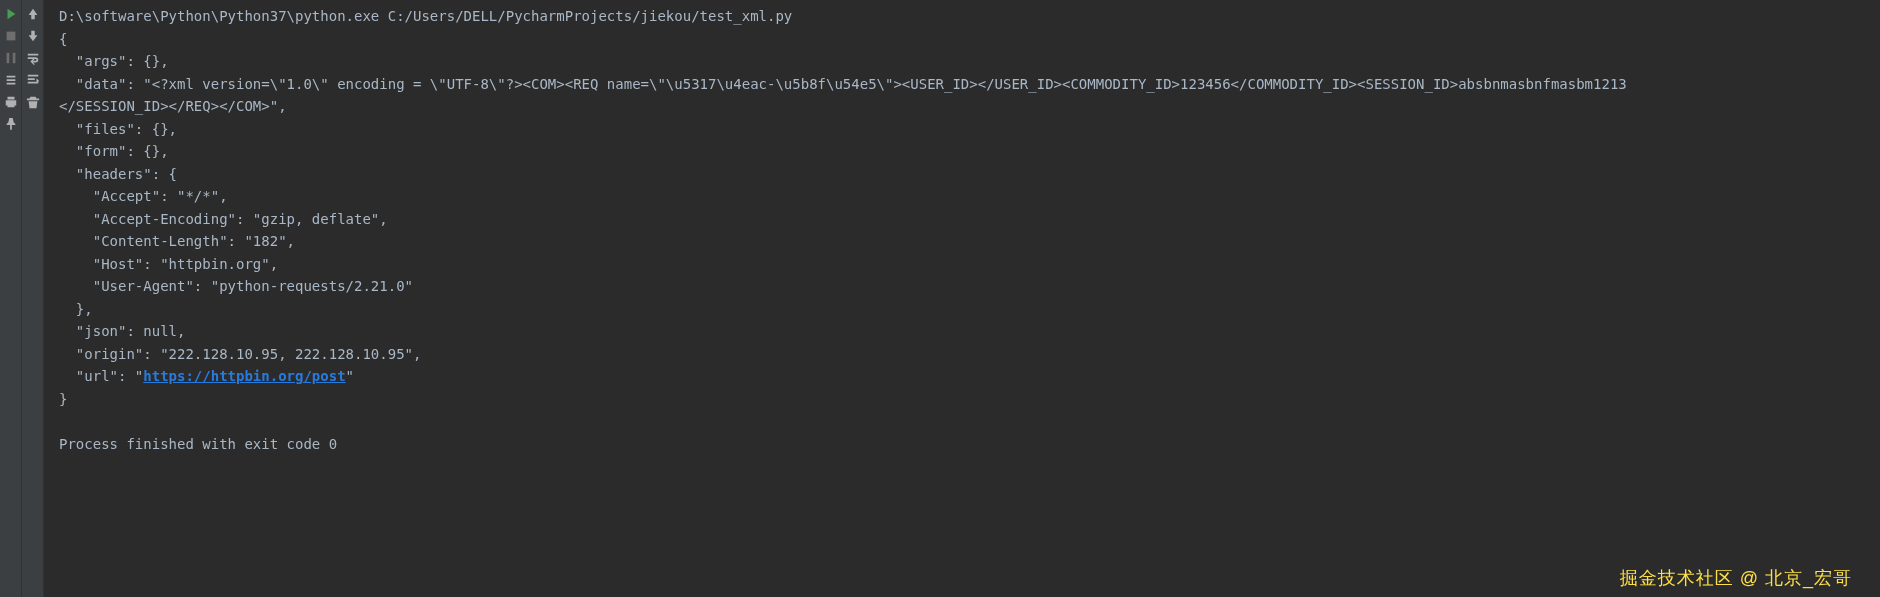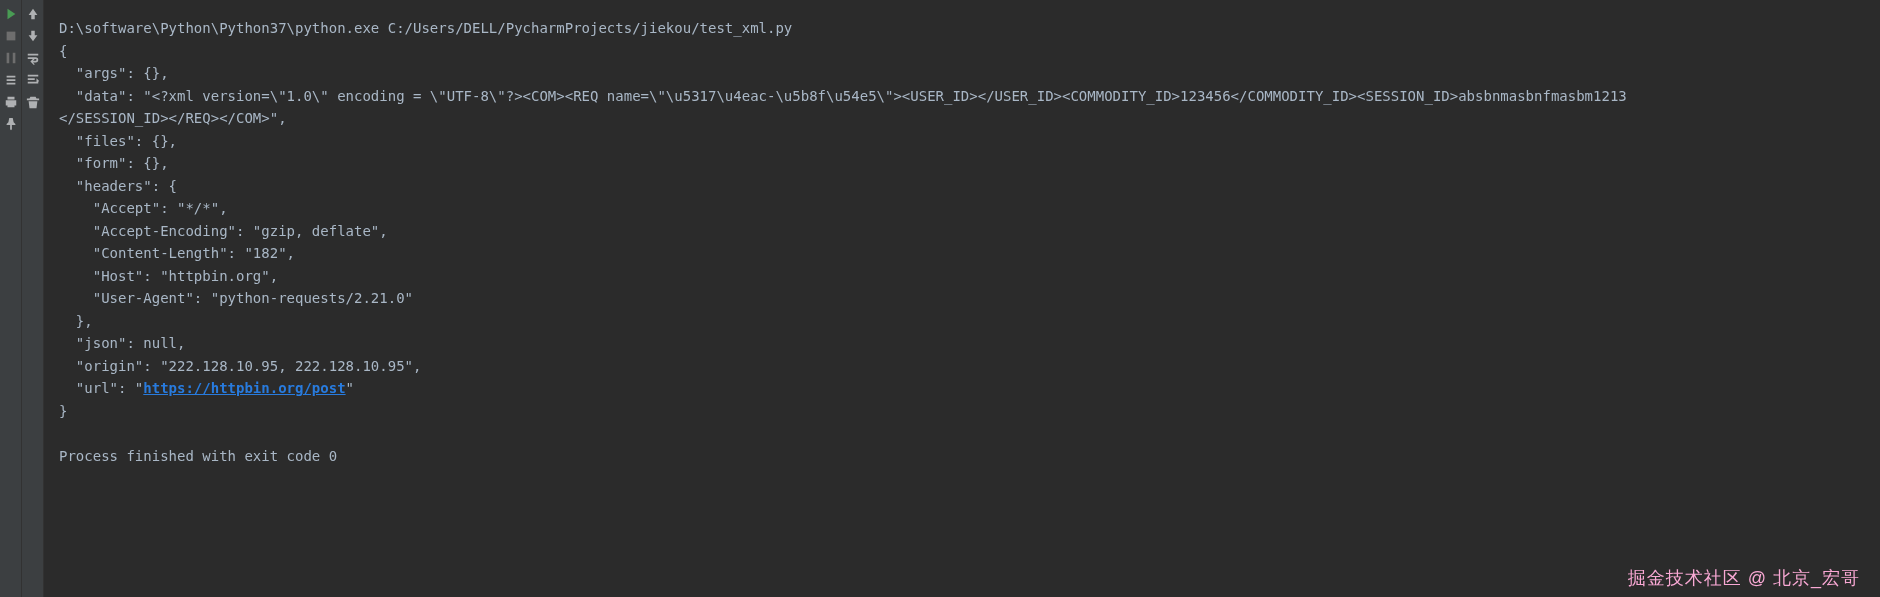--- a/index.html
+++ b/index.html
@@ -59,35 +59,35 @@
       fill: #499c54;
     }
     .icon.grey svg {
       fill: #afb1b3;
     }
     .icon.dark svg {
       fill: #6e6e6e;
     }
     .content {
       flex: 1;
-      padding: 17px 15px;
+      padding: 5px 15px;
       white-space: pre;
       overflow: hidden;
     }
     .link {
       color: #287bde;
       text-decoration: underline;
       cursor: pointer;
       font-weight: bold;
     }
     .watermark {
       position: absolute;
       bottom: 8px;
-      right: 20px;
-      color: #f9a8d4;
+      right: 28px;
+      color: #fde047;
       font-family: "Microsoft YaHei", sans-serif;
       font-size: 18px;
       font-weight: 300;
       letter-spacing: 1px;
     }
     .line {
       display: block;
     }
   </style>
 </head>

